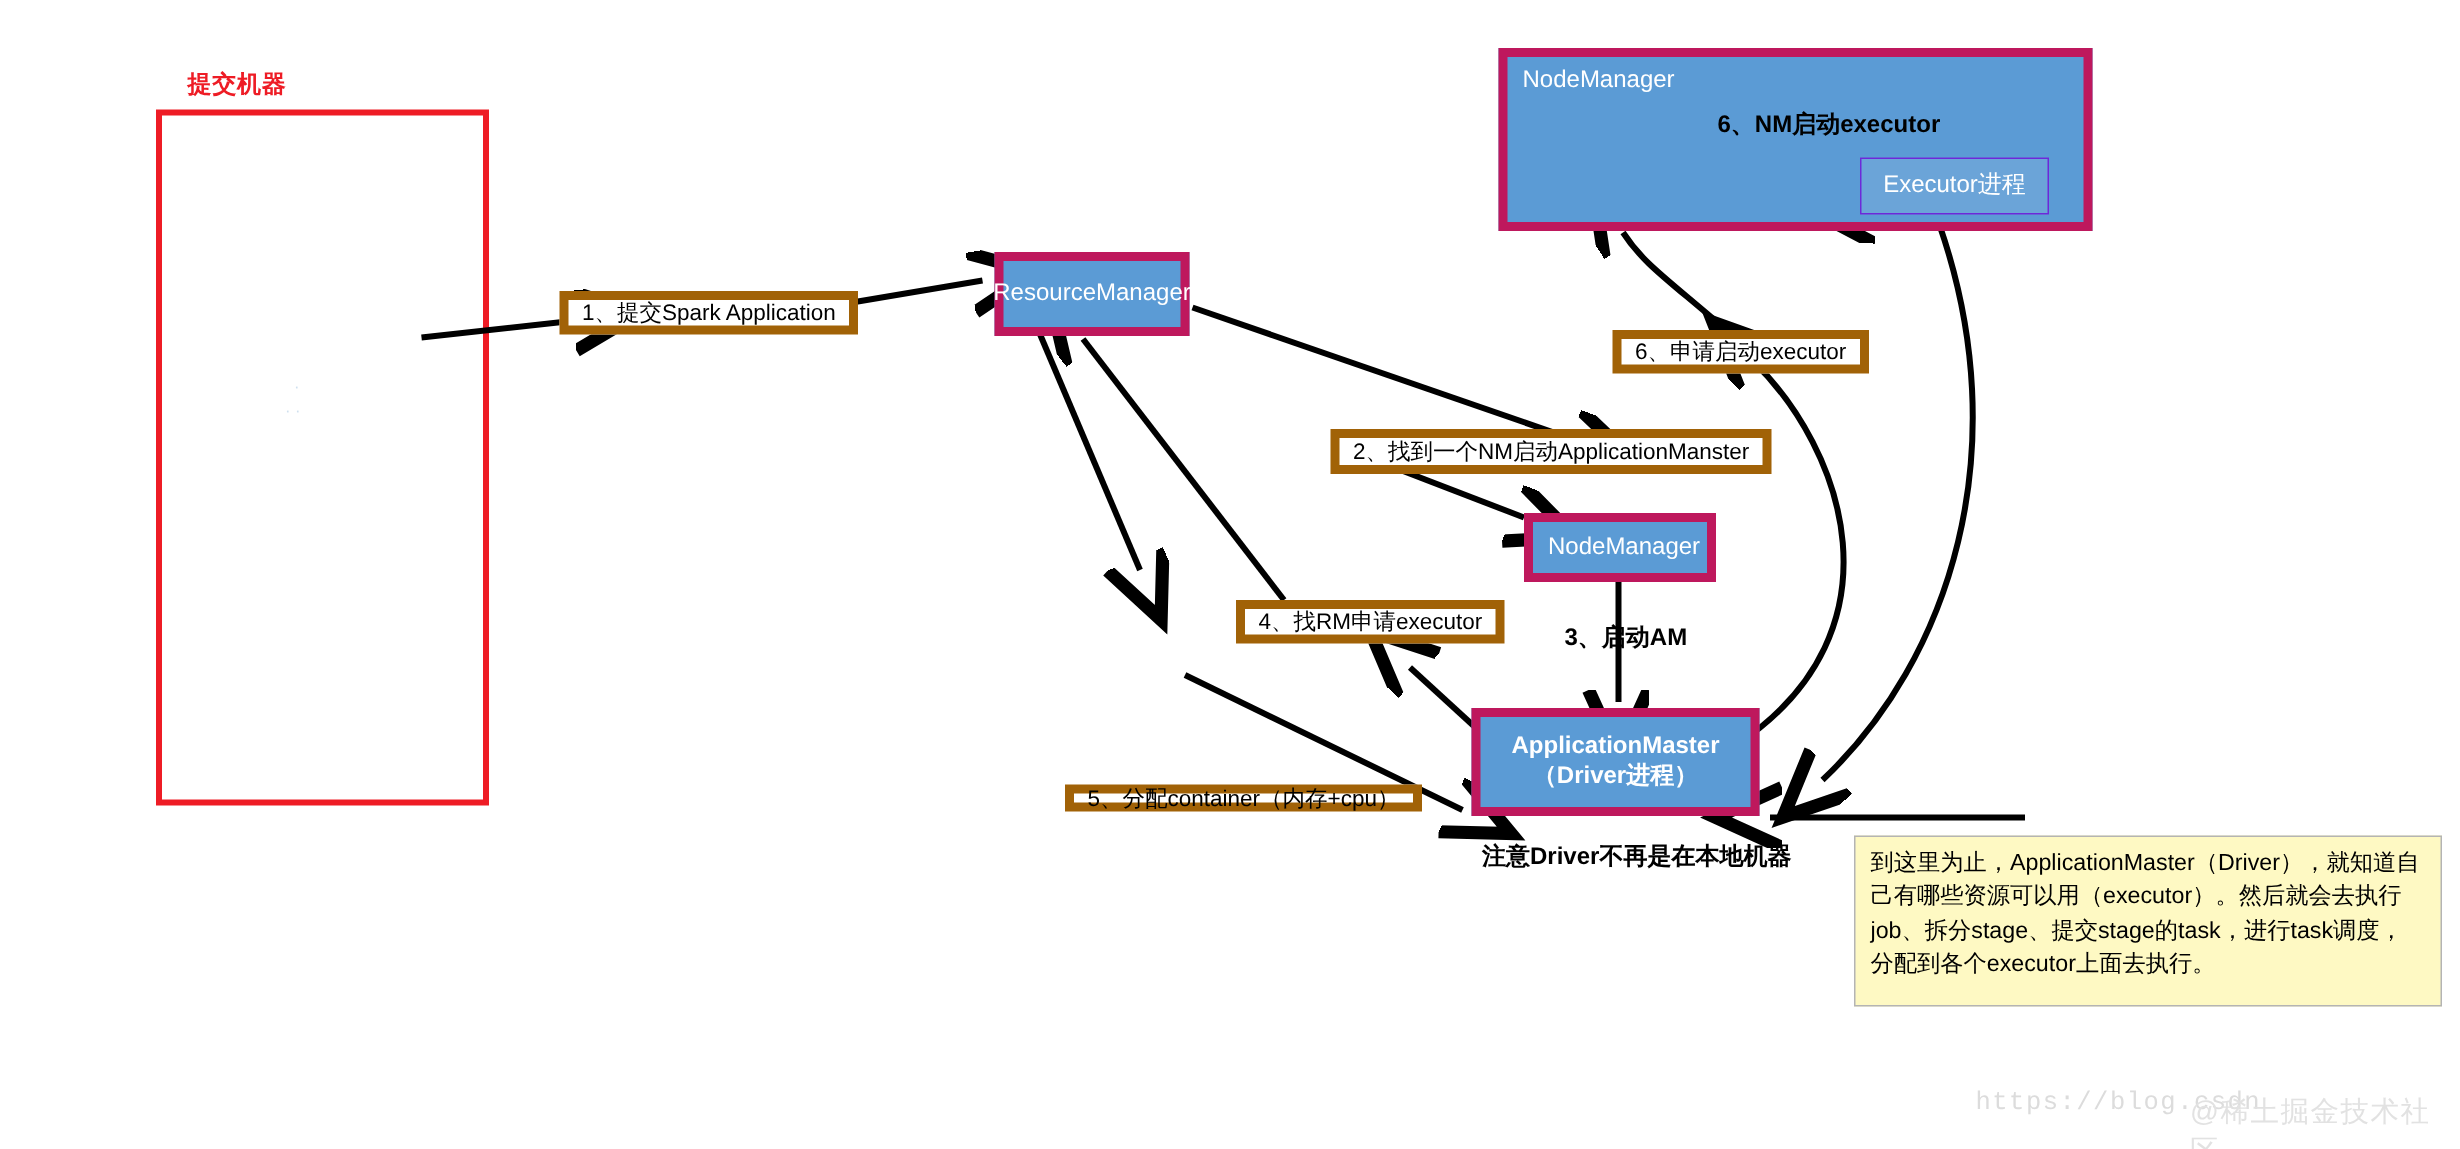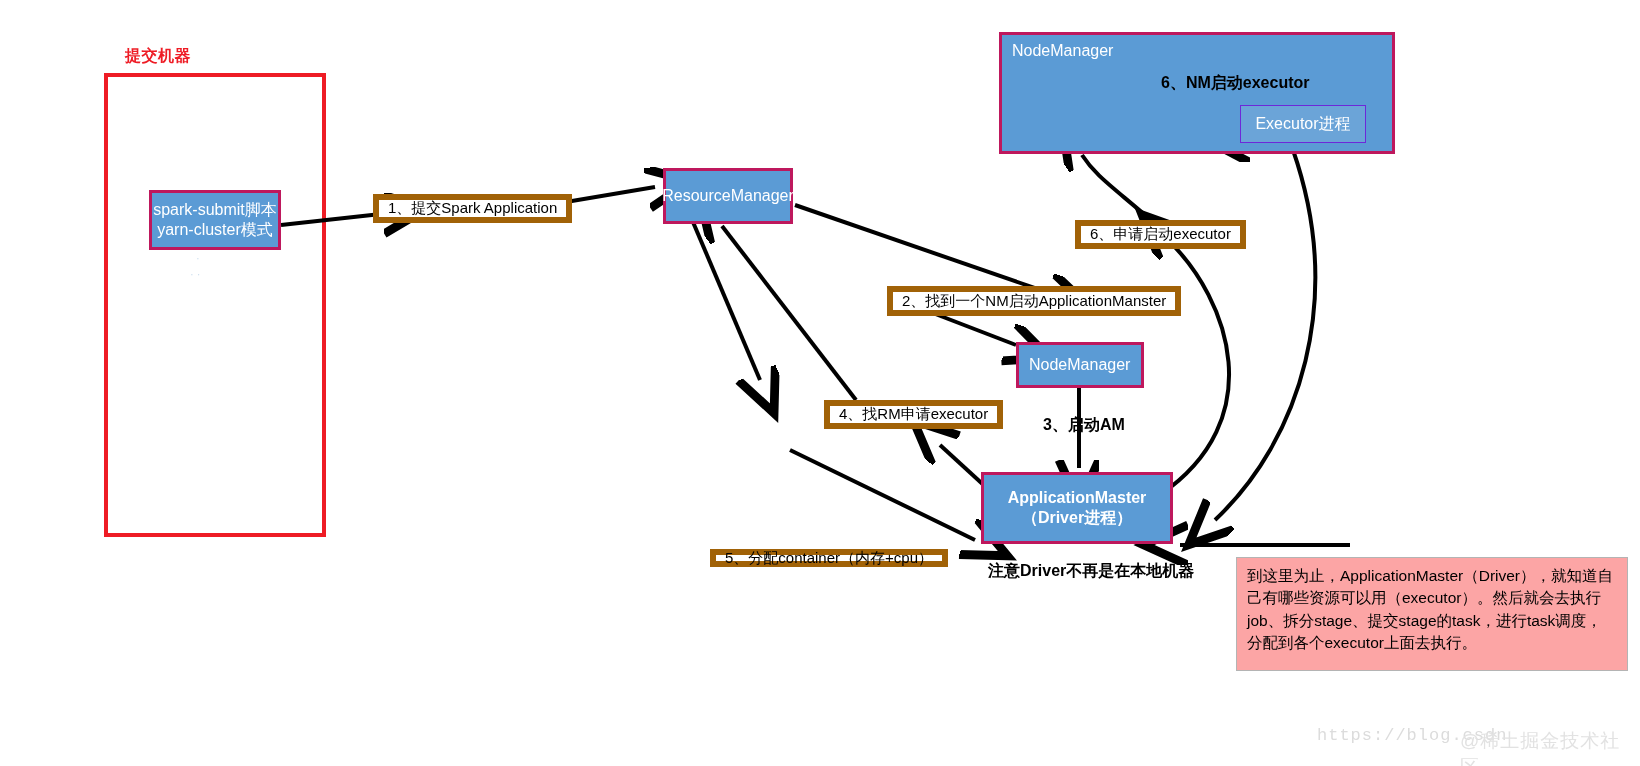--- a/index.html
+++ b/index.html
@@ -2,40 +2,40 @@
 <html><head>
 <meta charset="utf-8">
 <style>
   html,body{margin:0;padding:0;background:#ffffff;}
   body{width:1640px;height:766px;position:relative;overflow:hidden;
        font-family:"Liberation Sans","DejaVu Sans",sans-serif;}
   #stage{position:absolute;left:0;top:0;width:1640px;height:766px;}
   svg.edges{position:absolute;left:0;top:0;width:1640px;height:766px;pointer-events:none;}
 
   .node{position:absolute;box-sizing:border-box;background:#5b9bd5;
-        border:3px solid #be185d;color:#ffffff;display:flex;
+        border:6px solid #be185d;color:#ffffff;display:flex;
         align-items:center;justify-content:center;text-align:center;
         font-size:16px;line-height:1.25;}
   .node.topleft{align-items:flex-start;justify-content:flex-start;text-align:left;padding:6px 10px;}
   .node.inner{background:#6ba4d8;border:1px solid #6d28d9;}
 
   .lbl{position:absolute;box-sizing:border-box;background:#ffffff;
        border:6px solid #a16207;color:#000000;font-size:15px;
        display:flex;align-items:center;white-space:nowrap;padding:3px 9px;}
 
   .plain{position:absolute;color:#000000;white-space:nowrap;}
   .bold{font-weight:bold;}
 
   #redframe{position:absolute;left:104px;top:73px;width:222px;height:464px;
             border:4px solid #ee1c25;box-sizing:border-box;background:transparent;}
   #redtitle{position:absolute;left:125px;top:46px;color:#ee1c25;font-weight:bold;
             font-size:16px;letter-spacing:.5px;}
 
   #noteblock{position:absolute;left:1236px;top:557px;width:392px;height:114px;
-             box-sizing:border-box;background:#fca5a5;border:1px solid #b4b4b4;
+             box-sizing:border-box;background:#fef9c3;border:1px solid #b4b4b4;
              padding:7px 10px;font-size:15.5px;line-height:1.45;color:#000;
              white-space:pre-wrap;}
 
   #wm1{position:absolute;left:1317px;top:726px;color:#dcdcdc;font-size:17px;
        font-family:"Liberation Mono","DejaVu Sans Mono",monospace;letter-spacing:1px;}
   #wm2{position:absolute;left:1460px;top:728px;color:#e2e2e2;font-size:19px;letter-spacing:1px;}
 
   .ghost{position:absolute;color:#cfe0ef;font-size:11px;}
 </style>
 </head>
@@ -74,24 +74,20 @@
       <path d="M1293 150 C 1345 300, 1300 440, 1215 520"></path>
       <path d="M1350 545 L1180 545"></path>
 
       <path d="M1348 148 L1243 142" stroke="none"></path>
     </g>
     <g stroke="#000" fill="none" stroke-width="6" marker-end="url(#ah)">
       <path d="M1073 68 L1228 122"></path>
     </g>
   </svg>
 
-  <div class="node" style="left:149px;top:190px;width:132px;height:60px;flex-direction:column;">
-    <span>spark-submit脚本</span>
-    <span>yarn-cluster模式</span>
-  </div>
 
   <div class="node" style="left:663px;top:168px;width:130px;height:56px;">
     <span>ResourceManager</span>
   </div>
 
   <div class="node topleft" style="left:999px;top:32px;width:396px;height:122px;">
     <span>NodeManager</span>
   </div>
 
   <div class="node inner" style="left:1240px;top:105px;width:126px;height:38px;">
@@ -108,23 +104,23 @@
   </div>
 
   <div class="lbl" style="left:373px;top:194px;height:29px;">1、提交Spark Application</div>
 
   <div class="lbl" style="left:887px;top:286px;height:30px;">2、找到一个NM启动ApplicationManster</div>
 
   <div class="plain bold" style="left:1043px;top:415px;font-size:16px;">3、启动AM</div>
 
   <div class="lbl" style="left:824px;top:400px;height:29px;">4、找RM申请executor</div>
 
-  <div class="lbl" style="left:710px;top:523px;height:16px;margin-top:26px;">5、分配container（内存+cpu）</div>
+  <div class="lbl" style="left:710px;top:523px;height:16px;">5、分配container（内存+cpu）</div>
 
-  <div class="plain bold" style="left:1145px;top:73px;font-size:16px;margin-left:16px;">6、NM启动executor</div>
+  <div class="plain bold" style="left:1145px;top:73px;font-size:16px;">6、NM启动executor</div>
 
   <div class="lbl" style="left:1075px;top:220px;height:29px;">6、申请启动executor</div>
 
 
   <div class="plain bold" style="left:988px;top:561px;font-size:16px;text-align:center;">注意Driver不再是在本地机器</div>
 
   <div id="noteblock">到这里为止，ApplicationMaster（Driver），就知道自己有哪些资源可以用（executor）。然后就会去执行job、拆分stage、提交stage的task，进行task调度，分配到各个executor上面去执行。</div>
 
   <div class="ghost" style="left:196px;top:252px;">·</div>
   <div class="ghost" style="left:190px;top:268px;">· ·</div>

